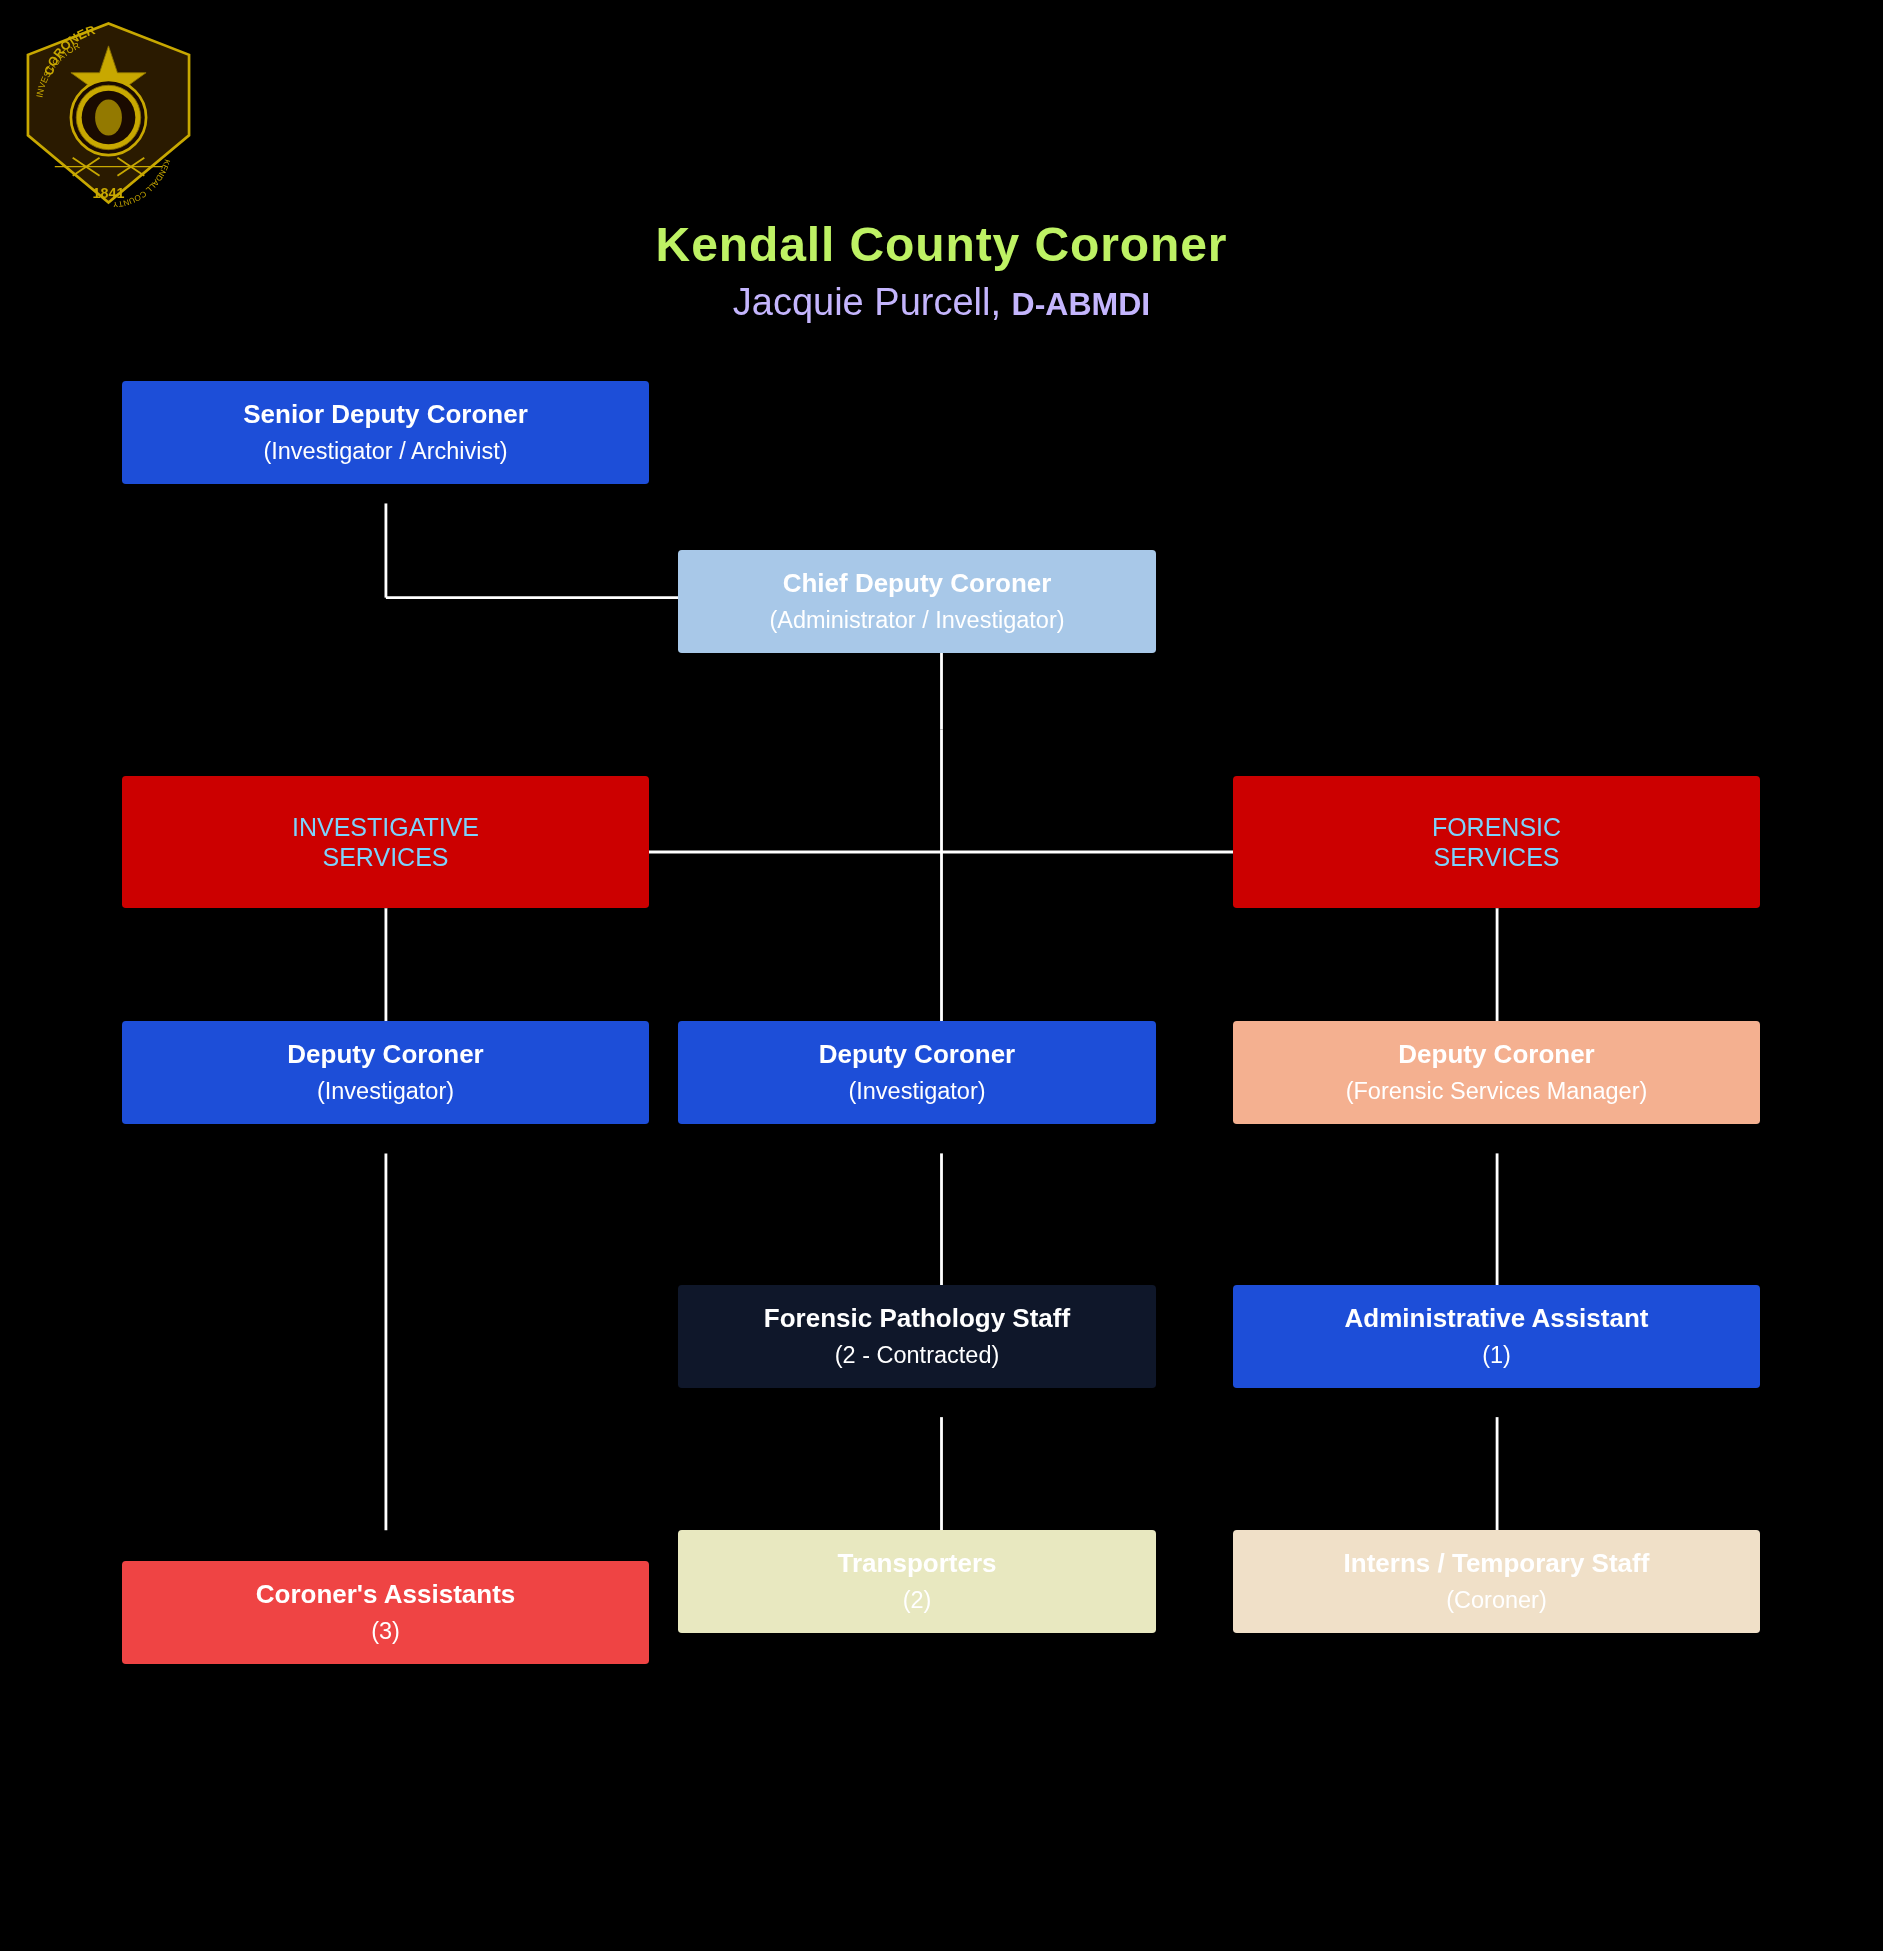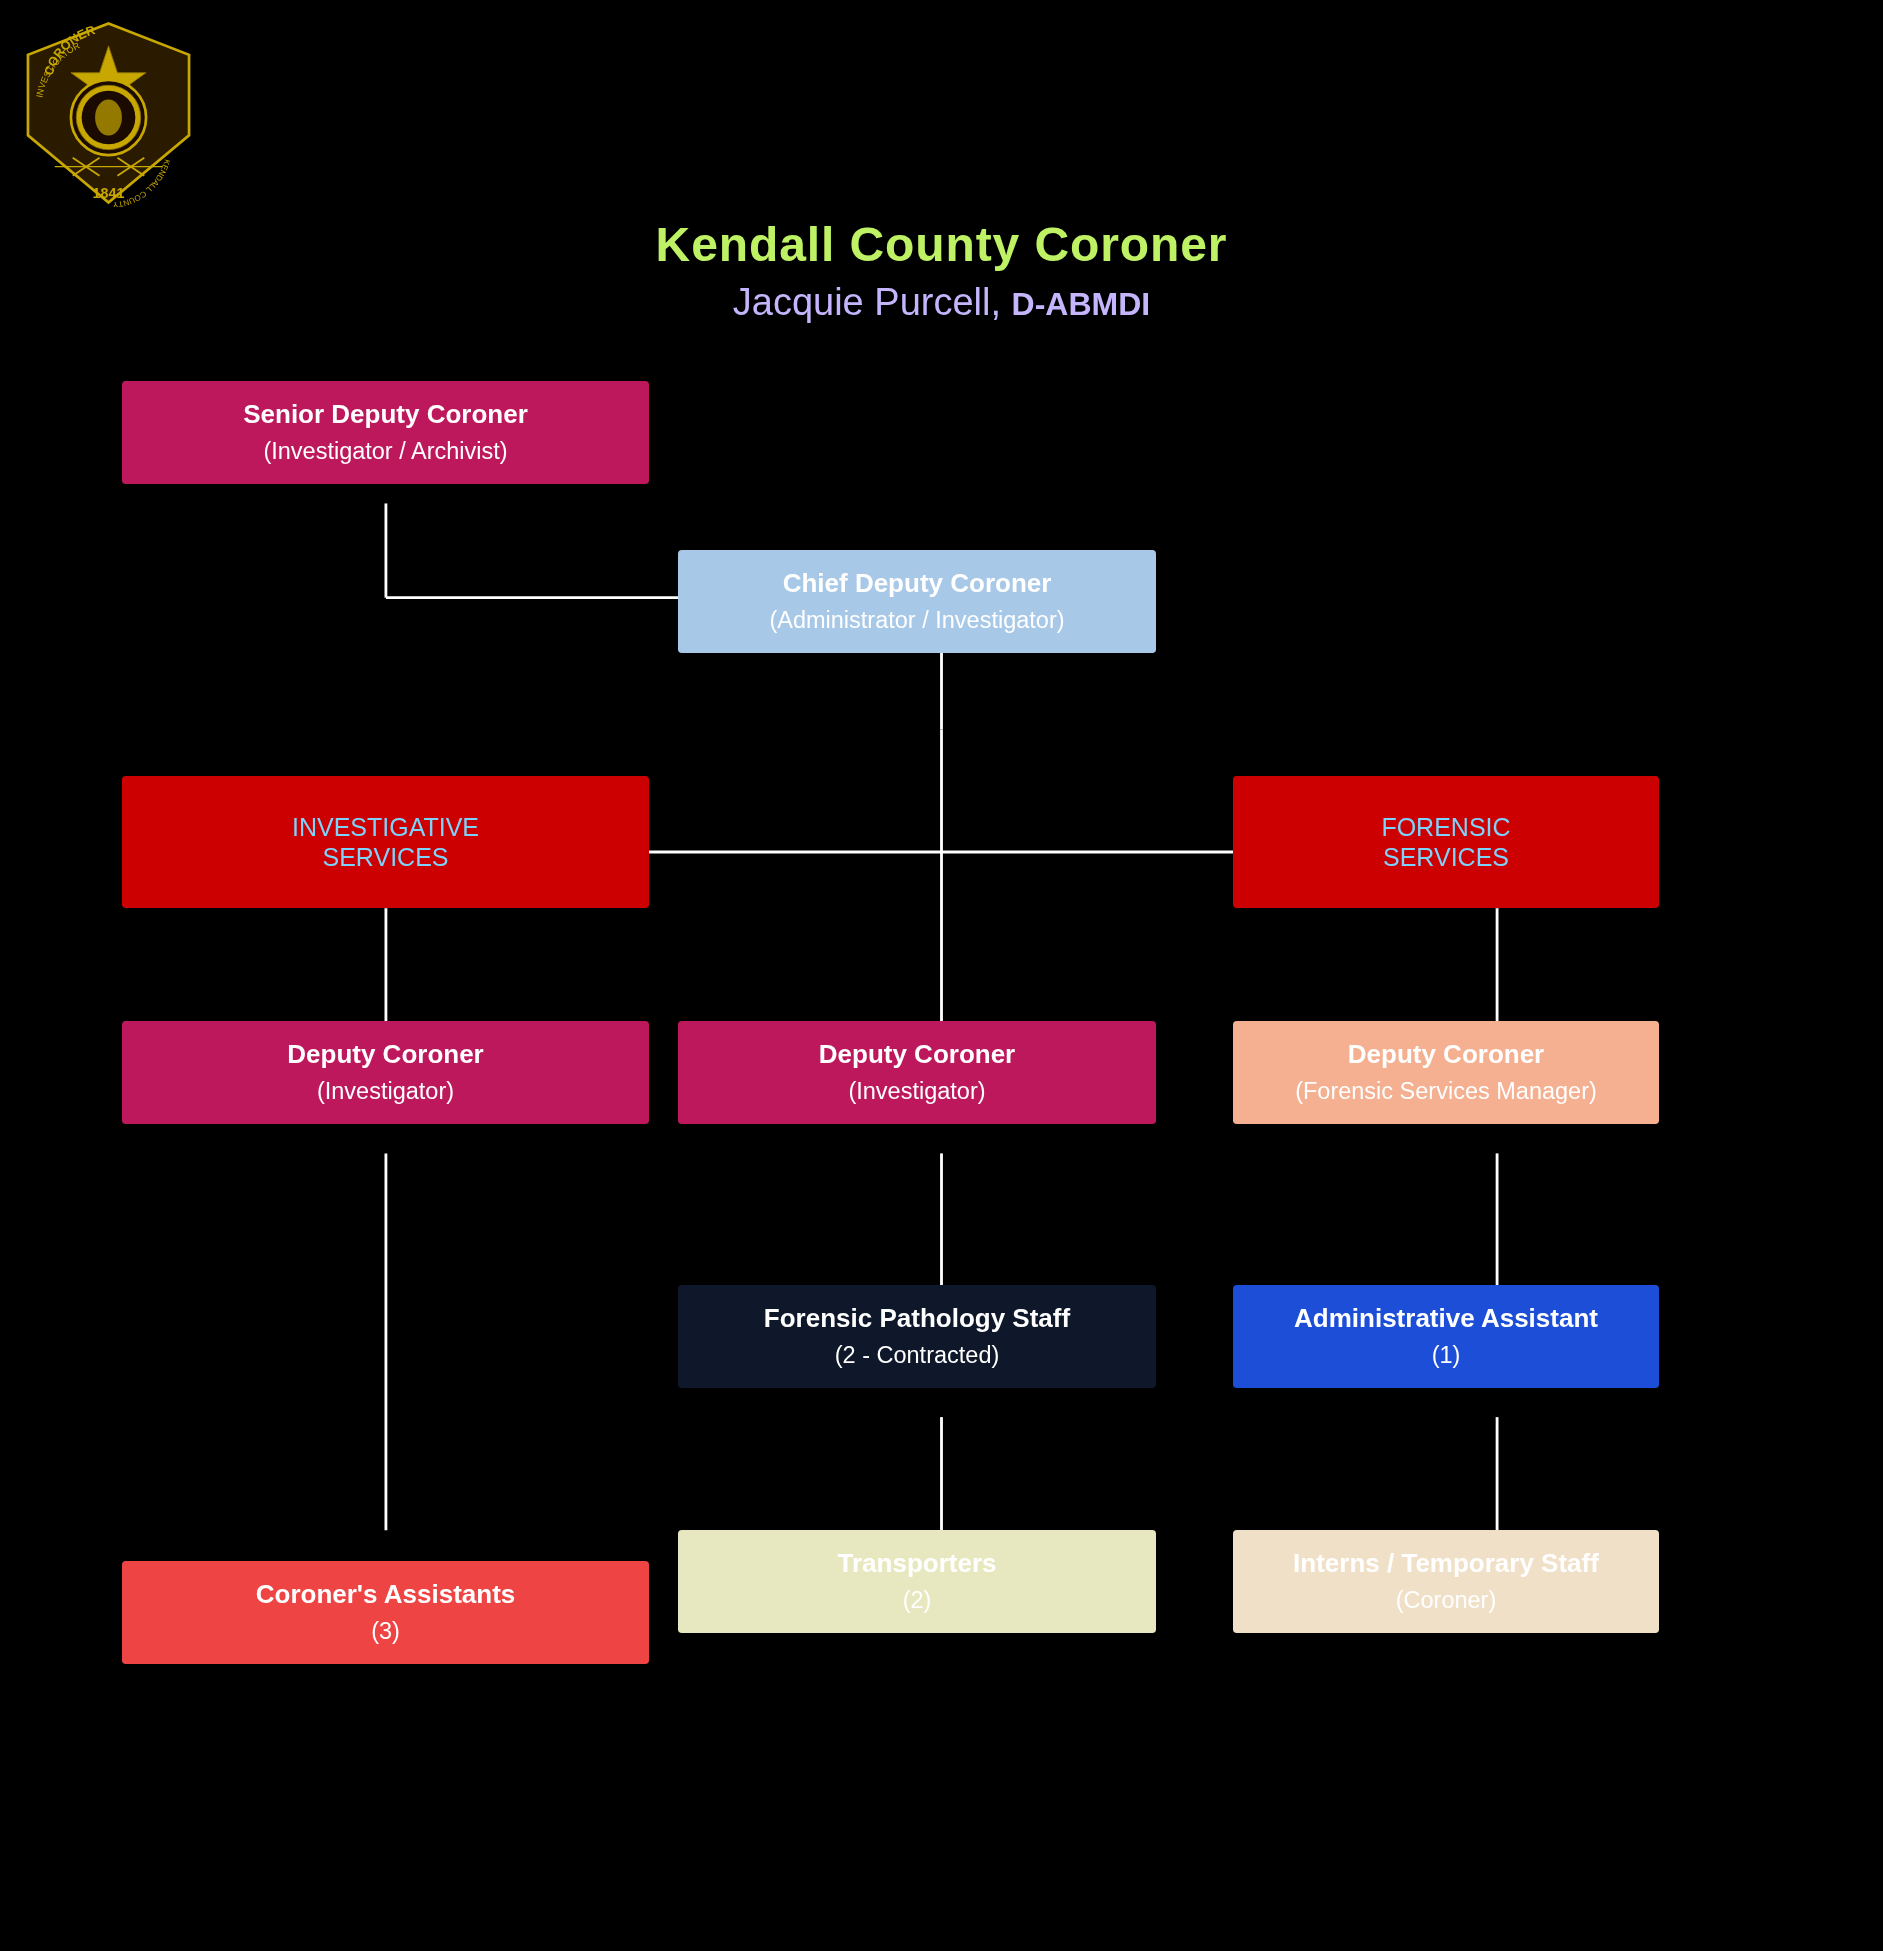--- a/index.html
+++ b/index.html
@@ -81,21 +81,21 @@
     }
 
     .box-subtitle {
       font-weight: 400;
       font-size: 23.5px;
       line-height: 1.3;
       margin-top: 3.8px;
     }
 
     
-    .green { background-color: #be185d; }
+    .green { background-color: #1d4ed8; }
     .blue { background-color: #a8c8e8; }
     .red { background-color: #cc0000; }
 
     
     .chart-wrapper {
       position: relative;
       width: 1695px;
       margin: 0 auto;
     }
 
@@ -110,21 +110,21 @@
 
     .col2-box {
       position: absolute;
       left: 584px;
       width: 478px;
     }
 
     .col3-box {
       position: absolute;
       left: 1139px;
-      width: 426px;
+      width: 527px;
     }
 
     
     .connectors-svg {
       position: absolute;
       top: 0;
       left: 0;
       width: 100%;
       height: 100%;
       pointer-events: none;

